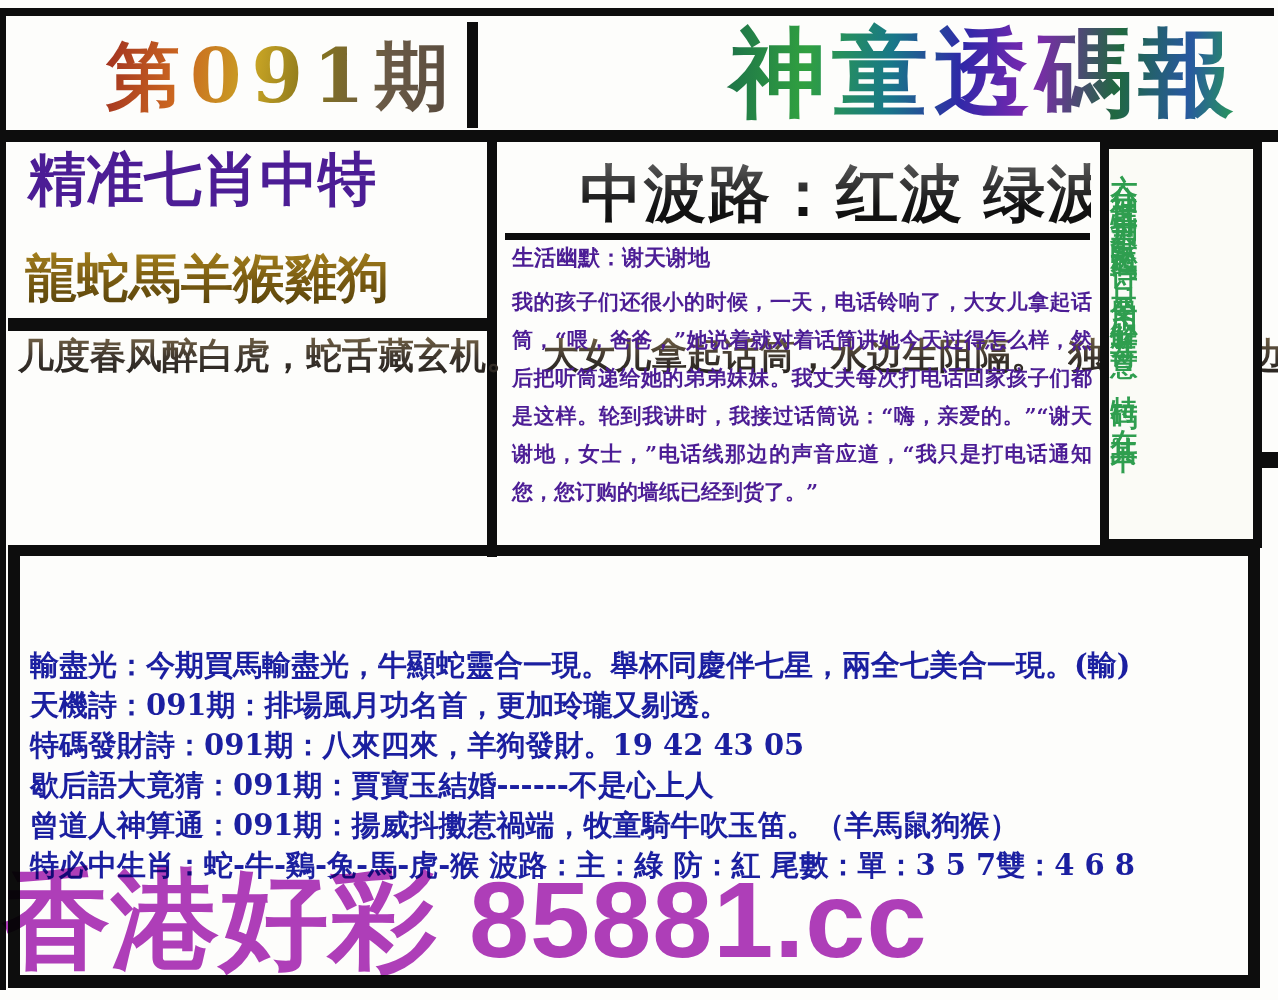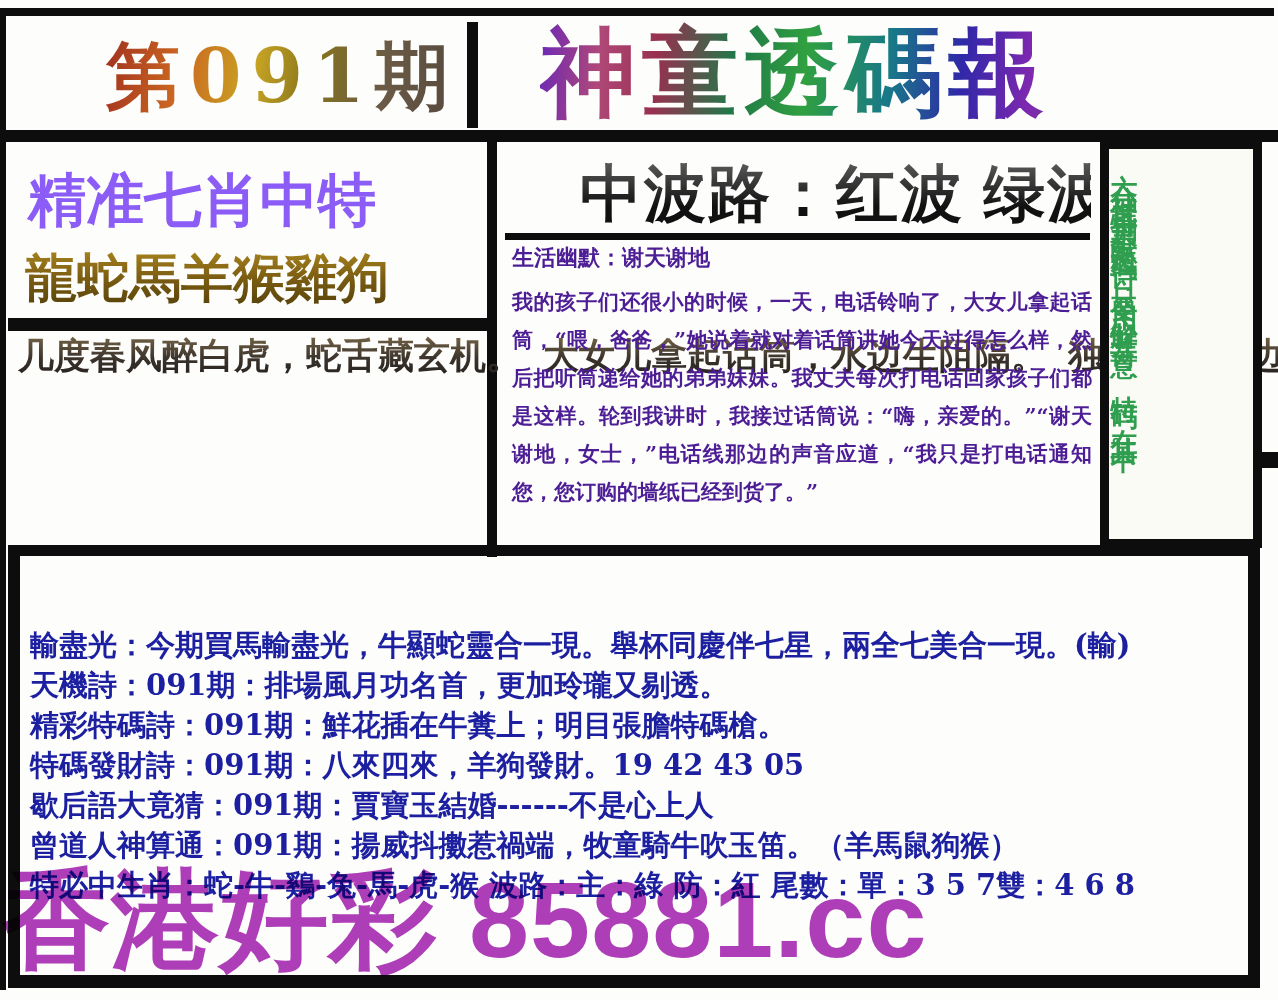--- a/index.html
+++ b/index.html
@@ -11,30 +11,30 @@
   .abs{position:absolute;}
   .bar{position:absolute;background:#0d0d0d;}
   
   .issue{
     left:62px;top:28px;font-family:"DejaVu Serif",serif;font-weight:bold;
     font-size:74px;letter-spacing:10px;
     background:linear-gradient(100deg,#a03020 0%,#cc6820 22%,#c8a424 42%,#86741c 58%,#6a5a46 78%,#55483c 100%);
     -webkit-background-clip:text;background-clip:text;color:transparent;margin-left:44px;
   }
   .masthead{
-    left:540px;top:10px;width:700px;text-align:left;
+    left:540px;top:10px;width:700px;text-align:right;
     font-weight:900;font-size:96px;letter-spacing:6px;white-space:nowrap;
     background:linear-gradient(95deg,#6a28b8 0%,#b04878 9%,#983050 17%,#207848 28%,#30a040 38%,#187888 50%,#3028a8 60%,#8028b0 70%,#206840 82%,#2858a0 92%,#28a050 100%);
     -webkit-background-clip:text;background-clip:text;color:transparent;
   }
   
   .headline{
-    left:14px;top:162px;width:462px;display:flex;justify-content:space-between;
+    left:14px;top:141px;width:462px;display:flex;justify-content:space-between;
     padding:0 14px;box-sizing:border-box;
-    color:#8b5cf6;font-weight:900;font-size:58px;font-family:"DejaVu Serif",serif;
+    color:#4c1d95;font-weight:900;font-size:58px;font-family:"DejaVu Serif",serif;
   }
   .zodiacs{
     left:15px;top:244px;width:462px;display:flex;justify-content:space-between;
     padding:0 10px;box-sizing:border-box;
     font-weight:900;font-size:52px;
     background:linear-gradient(180deg,#b08a20 0%,#7a5c12 50%,#4e3c08 100%);
     -webkit-background-clip:text;background-clip:text;color:transparent;
   }
   .poems{
     left:18px;top:332px;width:470px;display:flex;flex-direction:row;gap:21px;
@@ -121,21 +121,20 @@
   <div class="green-cols">
     <span>六合神童特别奉献透码诗</span>
     <span>只要用心解开诗意，特码</span>
     <span>在其中。</span>
   </div>
 
   <div class="abs bottom-frame"></div>
   <div class="bottom-lines">
     <div class="bottom-line">輸盡光：今期買馬輸盡光，牛顯蛇靈合一現。舉杯同慶伴七星，兩全七美合一現。(輸)</div>
     <div class="bottom-line">天機詩：091期：排場風月功名首，更加玲瓏又剔透。</div>
-    <div class="bottom-line">精彩特碼詩：091期：鮮花插在牛糞上；明目張膽特碼槍。</div>
     <div class="bottom-line">特碼發財詩：091期：八來四來，羊狗發財。19 42 43 05</div>
     <div class="bottom-line">歇后語大竟猜：091期：賈寶玉結婚------不是心上人</div>
     <div class="bottom-line">曾道人神算通：091期：揚威抖擻惹禍端，牧童騎牛吹玉笛。（羊馬鼠狗猴）</div>
     <div class="bottom-line">特必中生肖：蛇-牛-鷄-兔-馬-虎-猴 波路：主：綠 防：紅  尾數：單：3 5 7雙：4 6 8</div>
   </div>
 
   <div class="abs watermark">香港好彩 85881.cc</div>
 
 </div>
 

